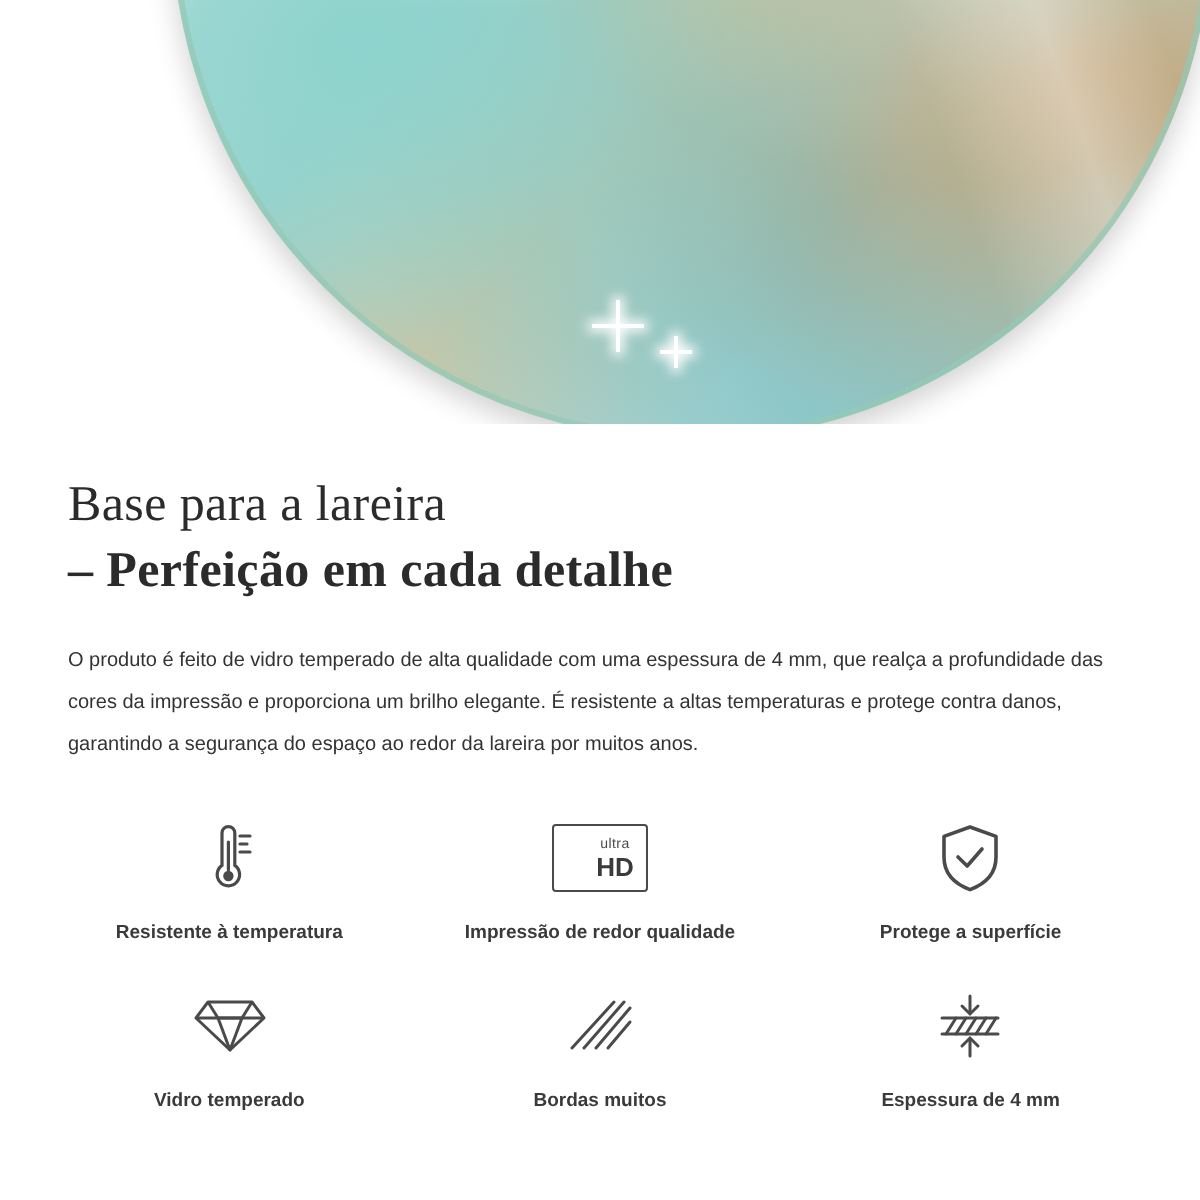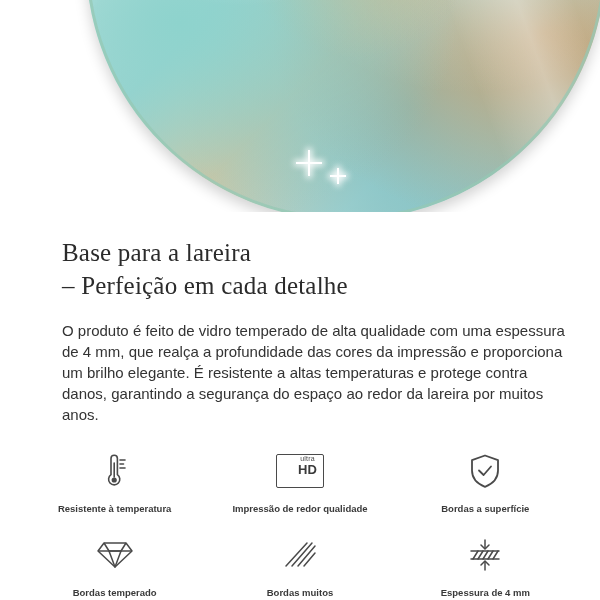--- a/index.html
+++ b/index.html
@@ -93,36 +93,36 @@
     box-shadow: 0 0 6px 2px rgba(255,255,255,0.9);
   }
   .sparkle-1 { left: 296px; top: 150px; }
   .sparkle-2 { left: 330px; top: 168px; width: 16px; height: 16px; }
   .sparkle-2::before { height: 16px; }
   .sparkle-2::after { width: 16px; }
 
   
   .content {
     padding: 24px 34px 0 34px;
-    margin-left: 28px;
   }
   .headline {
     font-family: "Liberation Serif", serif;
     font-size: 25px;
     line-height: 33px;
     color: #2b2b2b;
     font-weight: 400;
     margin: 0 0 18px 0;
     letter-spacing: 0.2px;
   }
   .headline .line2 {
     display: block;
+    font-weight: bold;
   }
   .paragraph {
-    font-size: 15px;
+    font-size: 10px;
     line-height: 21px;
     color: #333333;
     margin: 0;
     max-width: 540px;
   }
 
   
   .features {
     margin-top: 24px;
     padding: 0 22px;
@@ -152,20 +152,21 @@
     font-weight: bold;
   }
   .hd-badge {
     width: 34px;
     height: 32px;
     border: 1.6px solid #4a4a4a;
     border-radius: 2px;
     display: flex;
     flex-direction: column;
     align-items: center;
+    justify-content: center;
     line-height: 1;
     padding-left: 15px;
   }
   .hd-badge .hd-top {
     font-size: 7px;
     letter-spacing: 0.2px;
     color: #4a4a4a;
   }
   .hd-badge .hd-main {
     font-size: 13px;
@@ -220,33 +221,33 @@
       <div class="feature-label">Impressão de redor qualidade</div>
     </div>
 
     <div class="feature">
       <div class="feature-icon">
         <svg width="34" height="38" viewBox="0 0 34 38" fill="none" stroke="#4a4a4a" stroke-width="1.8" stroke-linecap="round" stroke-linejoin="round">
           <path d="M17 3.5 30 8.2v10.4c0 8.2-5.6 13.4-13 16.2-7.4-2.8-13-8-13-16.2V8.2z"></path>
           <polyline points="11,18.5 15.6,23 23,14.5"></polyline>
         </svg>
       </div>
-      <div class="feature-label">Bordas a superfície</div>
+      <div class="feature-label">Protege a superfície</div>
     </div>
 
     <div class="feature">
       <div class="feature-icon">
         <svg width="38" height="34" viewBox="0 0 38 34" fill="none" stroke="#4a4a4a" stroke-width="1.5" stroke-linejoin="round">
           <path d="M8 5h22l6 8-17 16L2 13z"></path>
           <path d="M8 5l5 8h12l5-8"></path>
           <path d="M13 13l6 16 6-16"></path>
           <path d="M2 13h34"></path>
         </svg>
       </div>
-      <div class="feature-label">Bordas temperado</div>
+      <div class="feature-label">Vidro temperado</div>
     </div>
 
     <div class="feature">
       <div class="feature-icon">
         <svg width="34" height="32" viewBox="0 0 34 32" fill="none" stroke="#4a4a4a" stroke-width="1.5" stroke-linecap="round">
           <path d="M3 27 L24 4"></path>
           <path d="M9 27 L29 4"></path>
           <path d="M15 27 L32 7"></path>
           <path d="M21 27 L32 14"></path>
         </svg>

